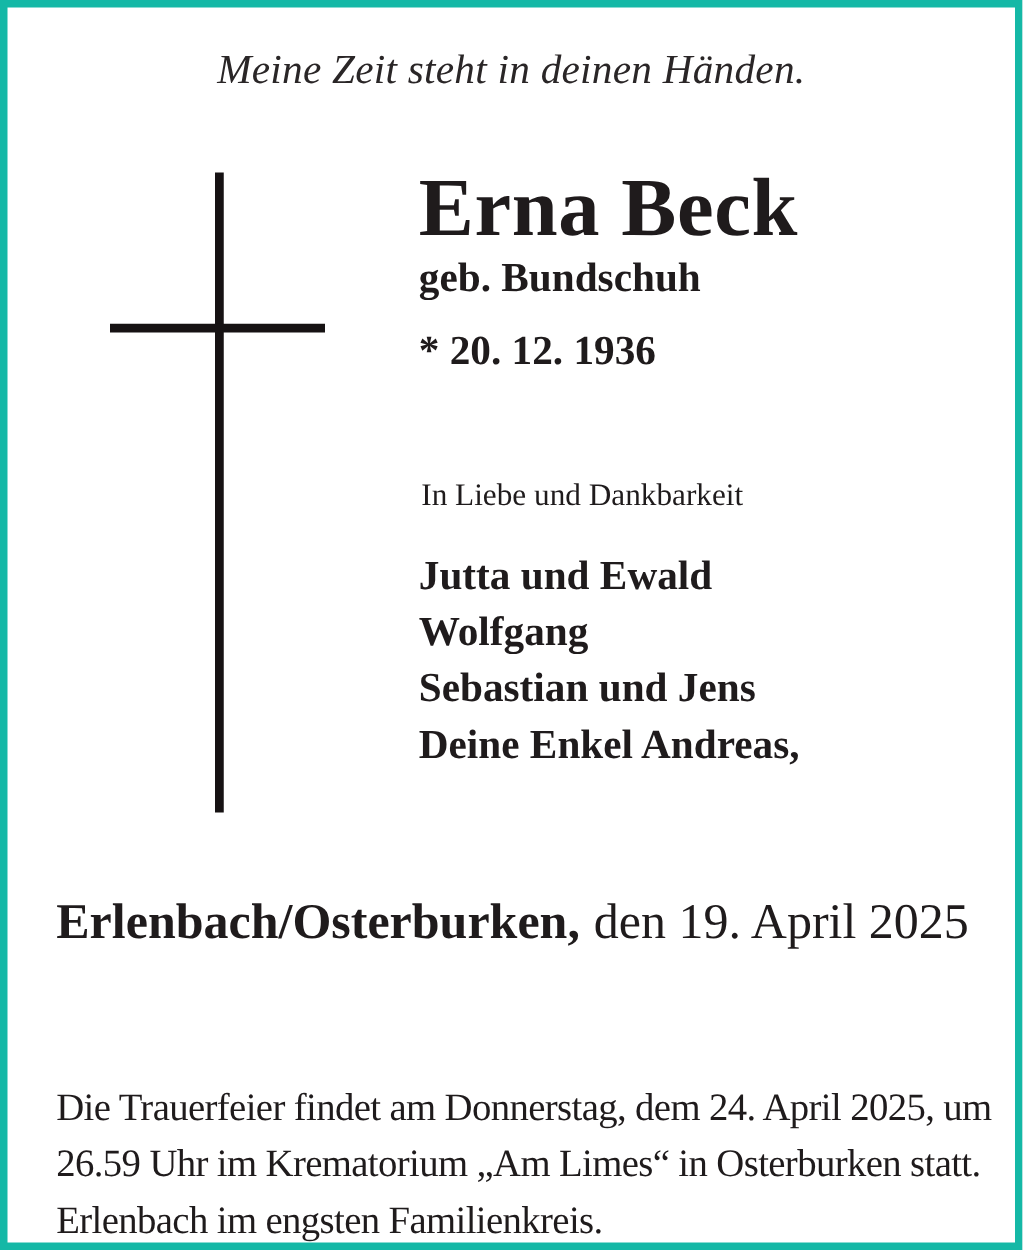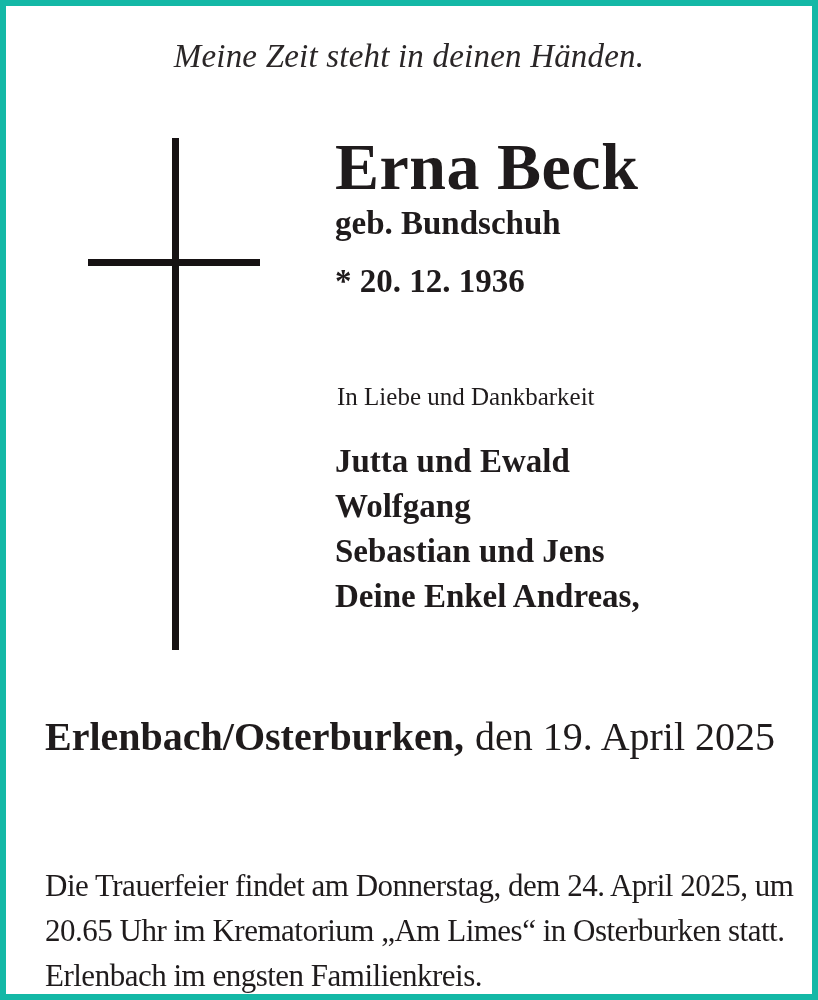--- a/index.html
+++ b/index.html
@@ -143,17 +143,17 @@
     <div>Sebastian und Jens</div>
     <div>Deine Enkel Andreas,</div>
   </div>
 
   <div class="dateline">
     <span class="place">Erlenbach/Osterburken,</span><span class="date-text">den 19. April 2025</span>
   </div>
 
   <div class="announcement">
     <div>Die Trauerfeier findet am Donnerstag, dem 24. April 2025, um</div>
-    <div>20.65 Uhr im Krematorium „Am Limes“ in Osterburken statt.</div>
+    <div>26.59 Uhr im Krematorium „Am Limes“ in Osterburken statt.</div>
     <div>Erlenbach im engsten Familienkreis.</div>
   </div>
 
 </div>
 
 </body></html>

